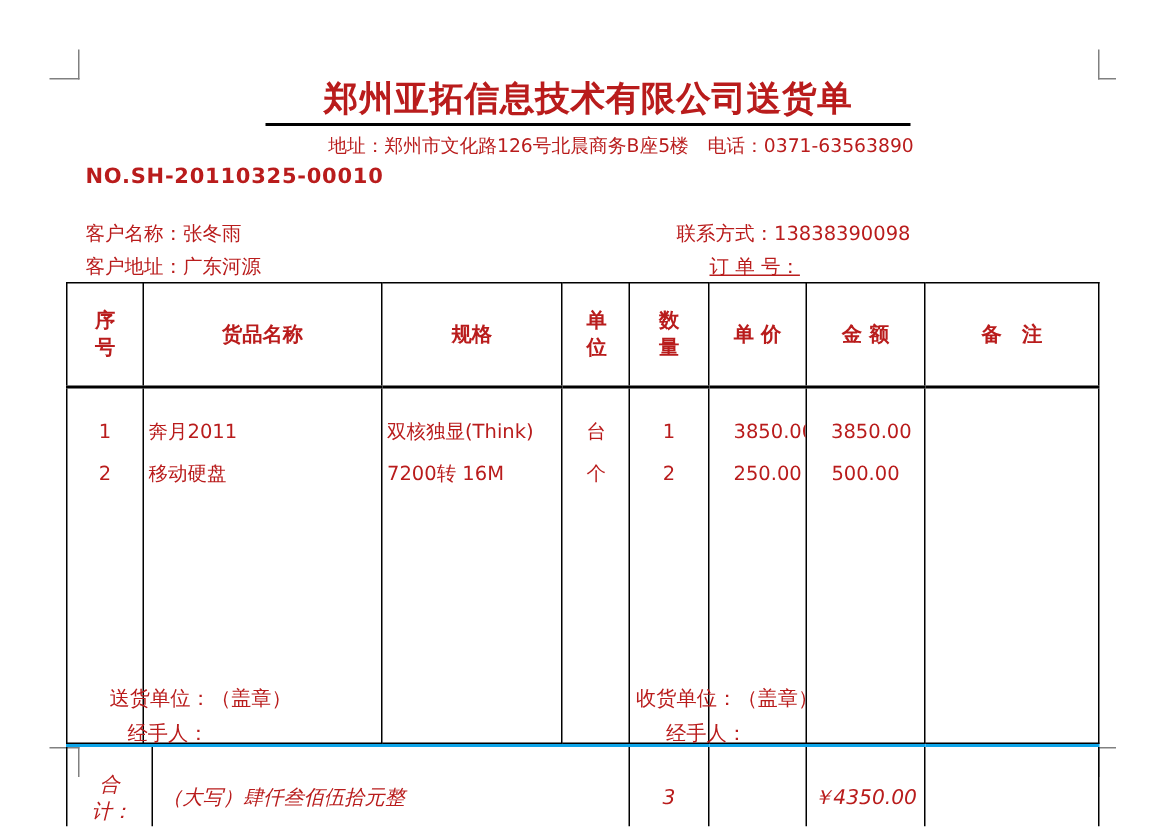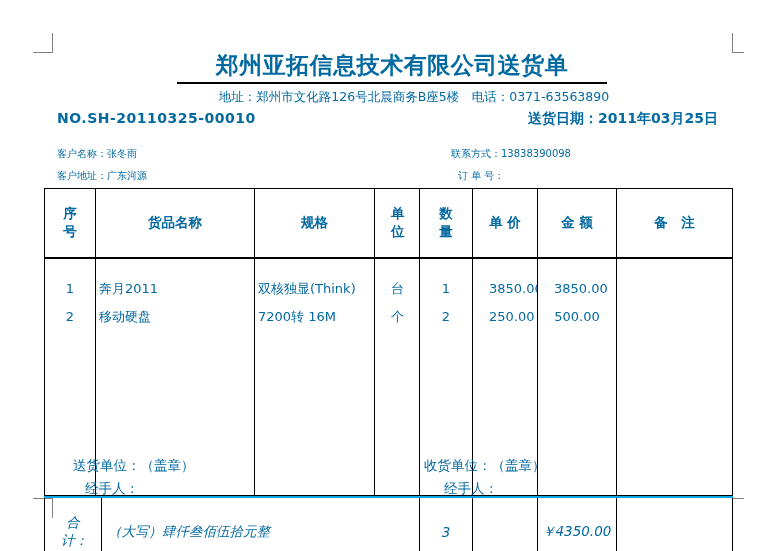--- a/index.html
+++ b/index.html
@@ -1,39 +1,39 @@
 <!DOCTYPE html>
 <html><head>
 <meta charset="utf-8">
 <style>
   html,body{margin:0;padding:0;background:#ffffff;}
   #page{
     position:relative;width:744px;height:551px;background:#ffffff;overflow:hidden;
-    font-family:"DejaVu Sans","Liberation Sans",sans-serif;color:#0369a1;
+    font-family:"DejaVu Sans","Liberation Sans",sans-serif;color:#b91c1c;
   }
   
   .crop{position:absolute;width:19px;height:19px;}
   .crop.tl{left:33px;top:33px;border-right:1px solid #808080;border-bottom:1px solid #808080;}
   .crop.tr{left:732px;top:33px;border-left:1px solid #808080;border-bottom:1px solid #808080;}
   .crop.bl{left:33px;top:498px;border-right:1px solid #808080;border-top:1px solid #808080;}
   .crop.br{left:732px;top:498px;border-left:1px solid #808080;border-top:1px solid #808080;}
 
   .title{position:absolute;left:0;top:50px;width:784px;text-align:center;
          font-size:23px;font-weight:bold;letter-spacing:0.5px;}
   .title-rule{position:absolute;left:177px;top:82px;width:430px;height:2px;background:#000000;}
   .addr{position:absolute;left:0;top:89px;width:784px;text-align:center;font-size:12.5px;padding-left:22px;}
 
   .doc-no{position:absolute;left:57px;top:110px;font-size:14px;font-weight:bold;letter-spacing:0.5px;}
   .date{position:absolute;left:528px;top:110px;font-size:14px;font-weight:bold;}
 
-  .cust{position:absolute;font-size:10px;}
+  .cust{position:absolute;font-size:13px;}
   .c-name{left:57px;top:147px;}
   .c-contact{left:451px;top:147px;}
   .c-addr{left:57px;top:169px;}
-  .c-order{left:458px;top:169px;}
+  .c-order{left:473px;top:169px;text-decoration:underline;}
 
   .tablewrap{position:absolute;left:44px;top:188px;width:688px;}
   table{border-collapse:collapse;table-layout:fixed;width:688px;}
   td{border:1px solid #000000;padding:16px;overflow:hidden;font-size:13px;}
   tr.hdr td{height:24px;border-bottom:2px solid #000000;font-weight:bold;
             text-align:center;font-size:13.5px;vertical-align:middle;}
   tr.bodyrow td{height:204px;vertical-align:top;}
   .cell-line{height:28px;line-height:28px;white-space:nowrap;}
   .c-center{text-align:center;}
   .c-left{text-align:left;padding-left:3px;}
@@ -55,21 +55,20 @@
   <div class="crop tl"></div>
   <div class="crop tr"></div>
   <div class="crop bl"></div>
   <div class="crop br"></div>
 
   <div class="title">郑州亚拓信息技术有限公司送货单</div>
   <div class="title-rule"></div>
   <div class="addr">地址：郑州市文化路126号北晨商务B座5楼　电话：0371-63563890</div>
 
   <div class="doc-no">NO.SH-20110325-00010</div>
-  <div class="date"><span>送货日期：</span><span>2011年03月25日</span></div>
 
   <div class="cust c-name"><span>客户名称：</span><span>张冬雨</span></div>
   <div class="cust c-contact"><span>联系方式：</span><span>13838390098</span></div>
   <div class="cust c-addr"><span>客户地址：</span><span>广东河源</span></div>
   <div class="cust c-order"><span>订 单 号：</span><span></span></div>
 
   <div class="tablewrap">
     <table class="delivery-table">
       <colgroup>
         <col style="width:51px">

